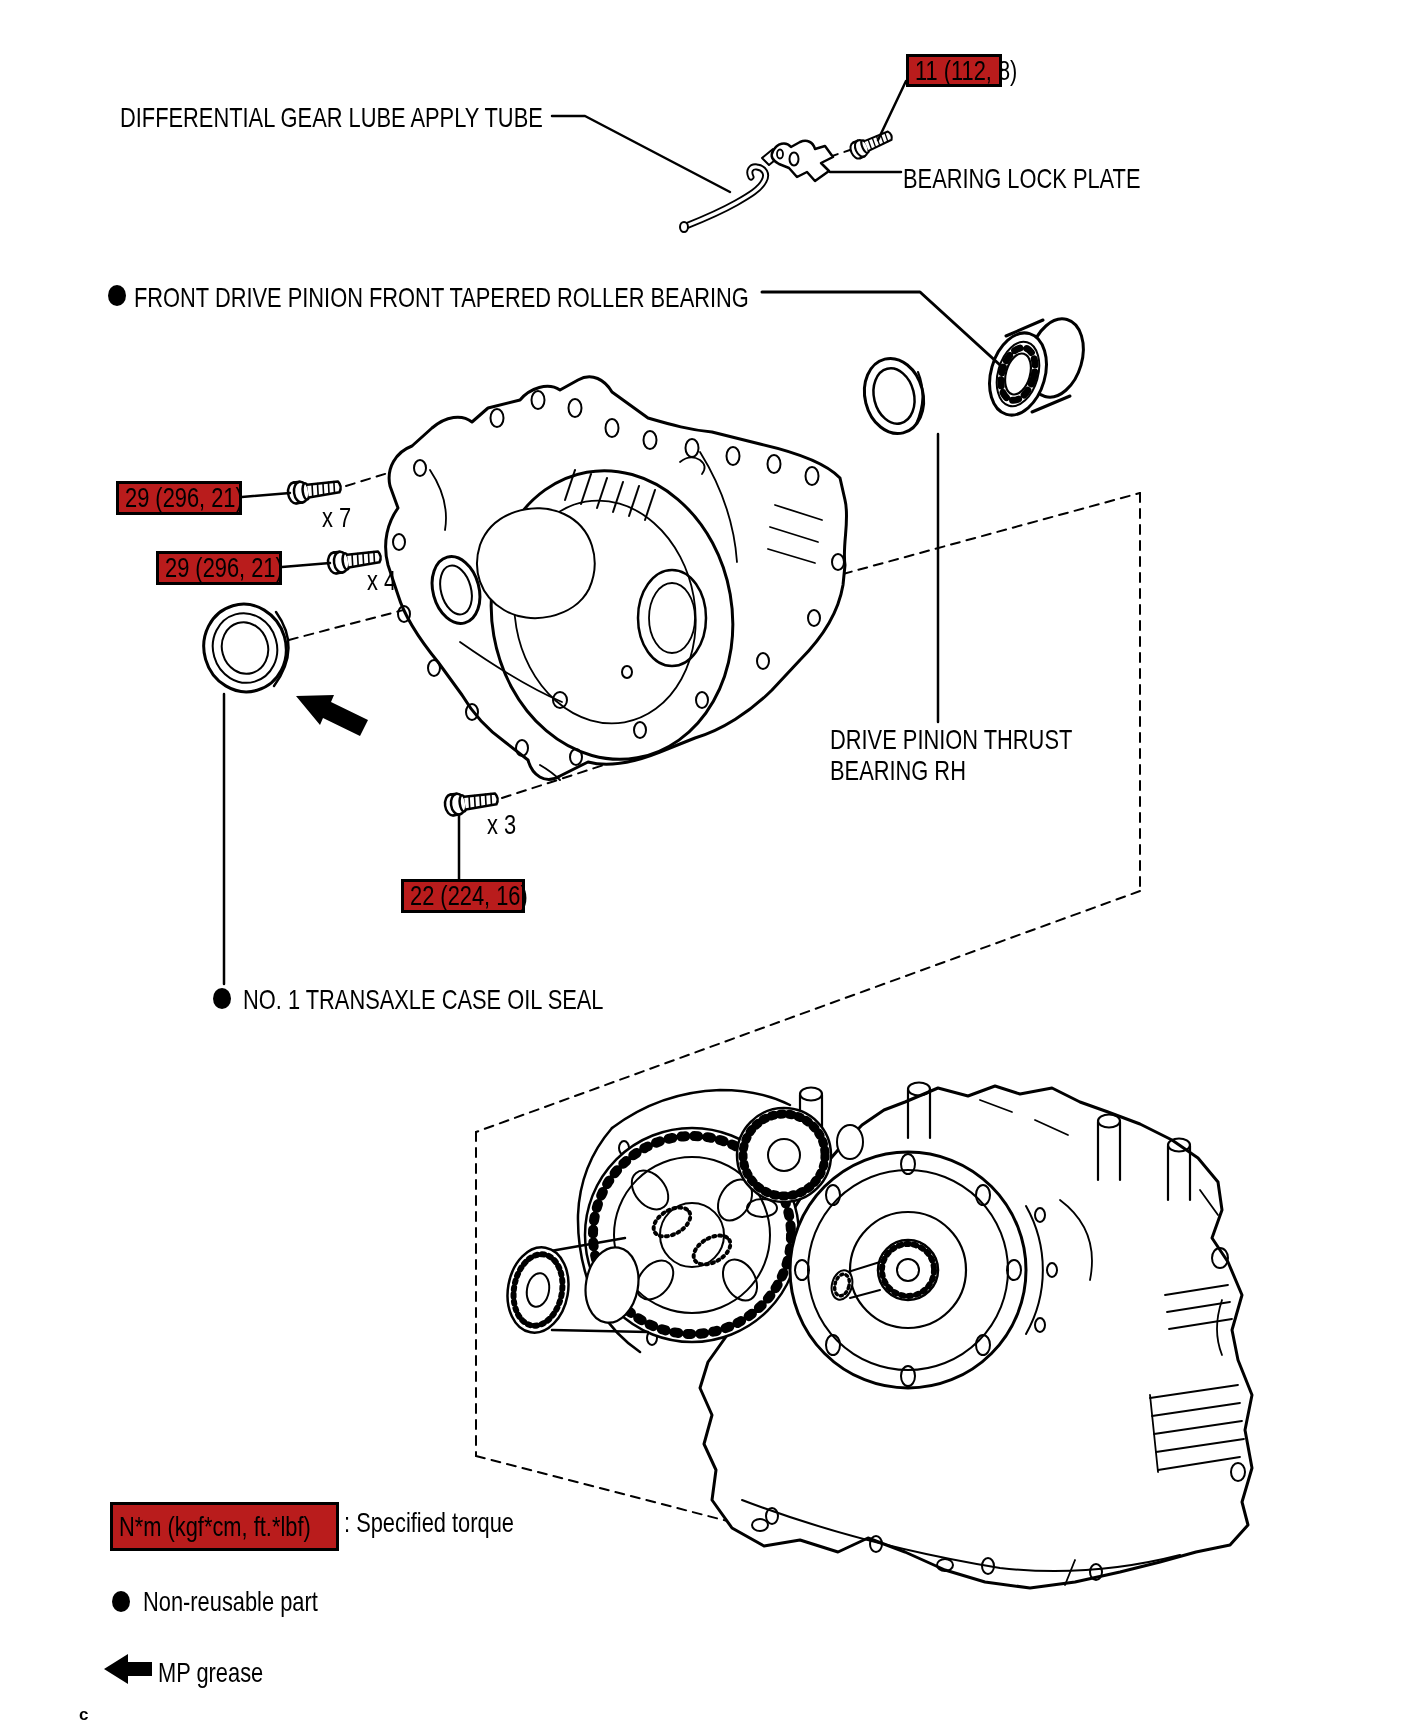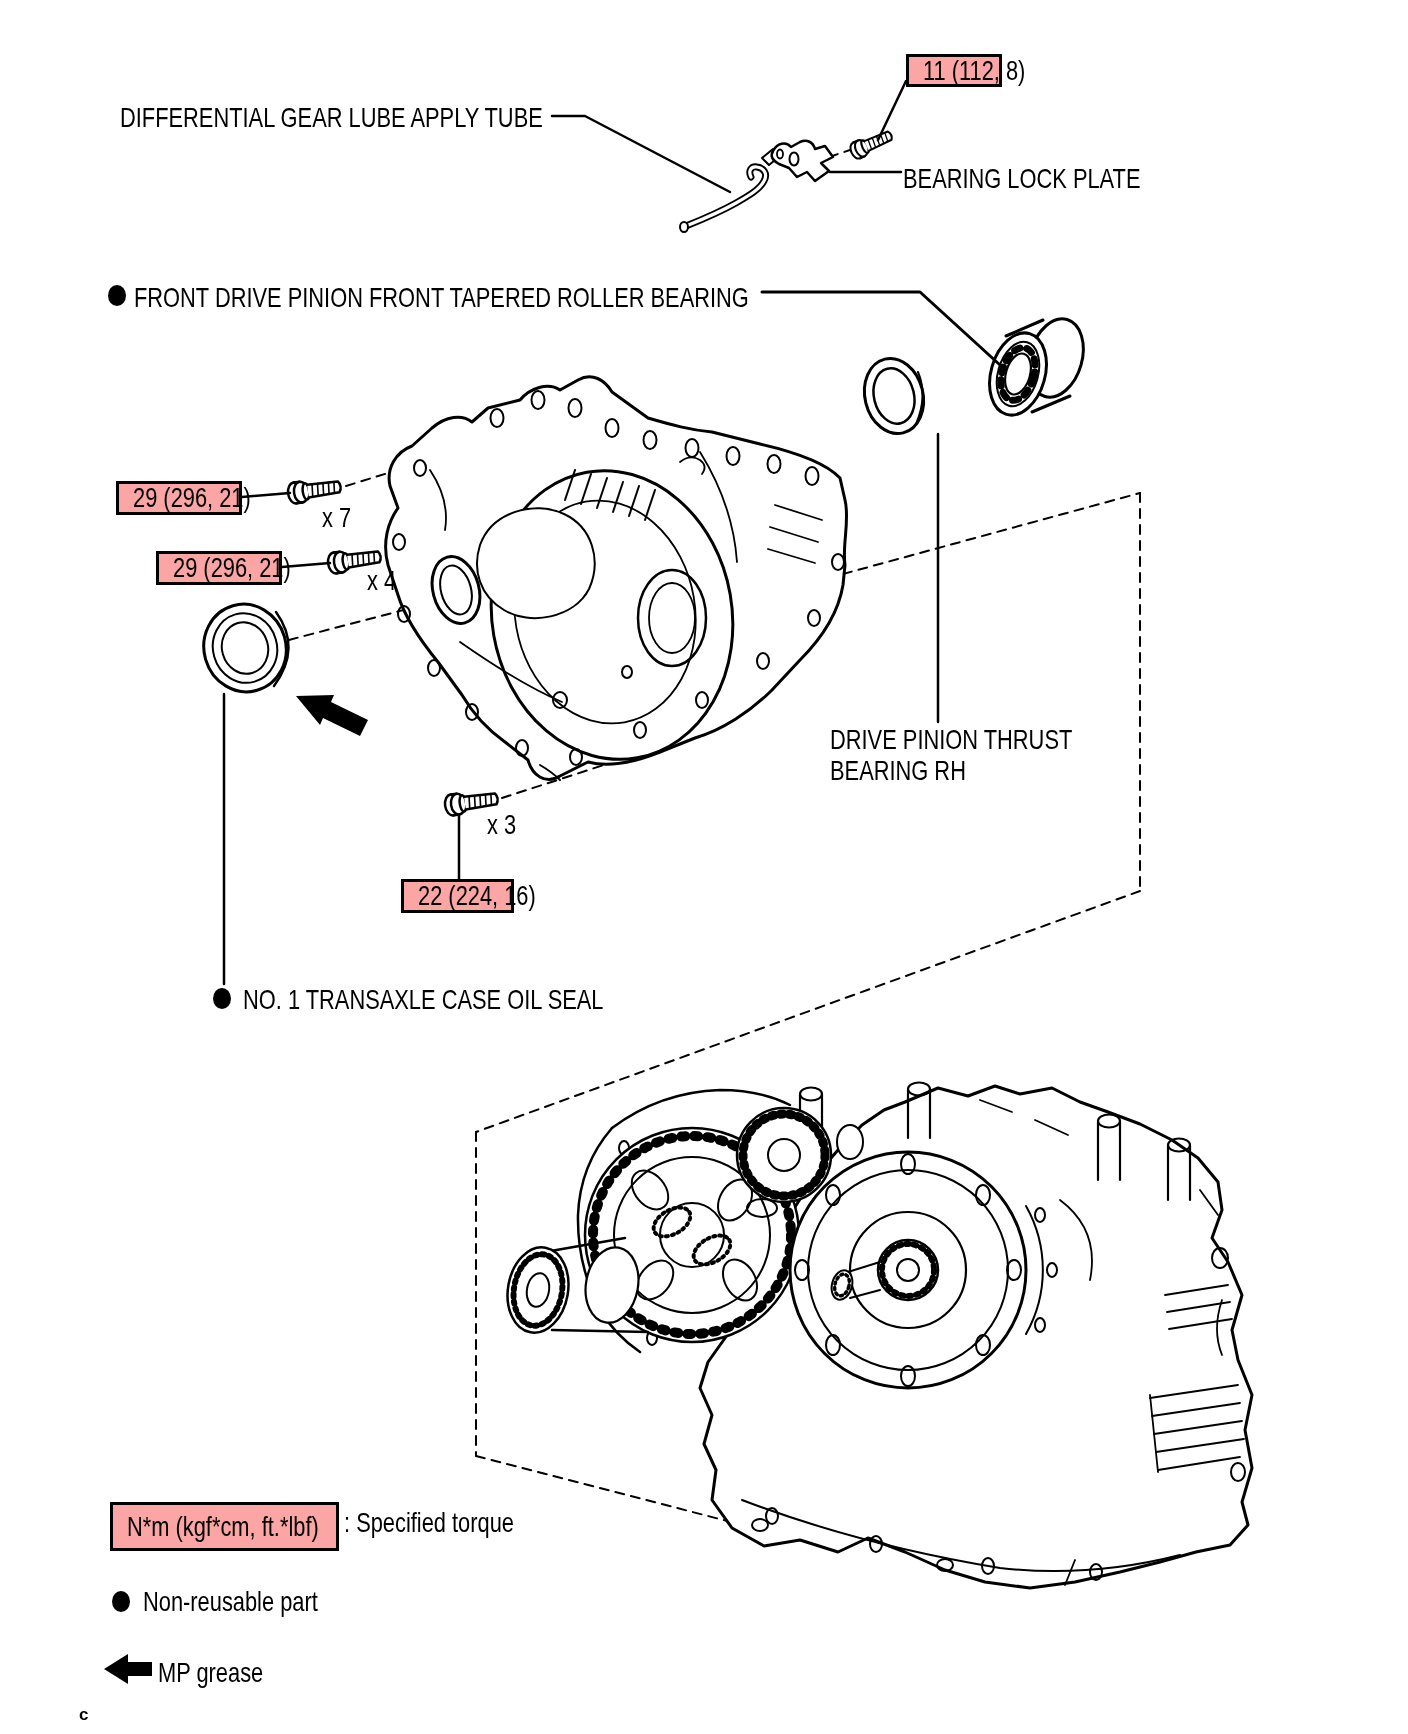--- a/index.html
+++ b/index.html
@@ -1,22 +1,22 @@
 <!DOCTYPE html>
 <html><head>
 <meta charset="utf-8">
 <style>
   html,body{margin:0;padding:0;background:#fff;}
   #stage{position:relative;width:1408px;height:1734px;background:#ffffff;overflow:hidden;
          font-family:"Liberation Sans",sans-serif;color:#000;}
   #art{position:absolute;left:0;top:0;}
   .lbl{position:absolute;font:28px "Liberation Sans",sans-serif;color:#000;white-space:nowrap;
        line-height:31px;transform:scaleX(0.78);transform-origin:left top;}
-  .tqbox{position:absolute;border:3px solid #000;box-sizing:border-box;background:#fca5a5;
-         display:flex;align-items:center;padding-left:14px;}
+  .tqbox{position:absolute;border:3px solid #000;box-sizing:border-box;background:#b91c1c;
+         display:flex;align-items:center;padding-left:6px;}
   .tqbox span{font:28px "Liberation Sans",sans-serif;white-space:nowrap;
          transform:scaleX(0.78);transform-origin:left center;}
   .bullet{position:absolute;width:18px;height:21px;background:#000;border-radius:50%;}
   .small-c{position:absolute;font:bold 17px "Liberation Sans",sans-serif;}
 </style>
 </head>
 <body>
 
 <div id="stage">
 
@@ -323,21 +323,21 @@
   <span>29 (296, 21)</span>
 </div>
 <div class="lbl" style="left:367px;top:565px">x 4</div>
 
 <div class="lbl" style="left:830px;top:724px">
   <span style="display:block">DRIVE PINION THRUST</span>
   <span style="display:block">BEARING RH</span>
 </div>
 
 <div class="lbl" style="left:487px;top:809px">x 3</div>
-<div class="tqbox" style="left:401px;top:879px;width:113px;height:34px">
+<div class="tqbox" style="left:401px;top:879px;width:124px;height:34px">
   <span>22 (224, 16)</span>
 </div>
 
 <div class="bullet" style="left:213px;top:988px"></div>
 <div class="lbl" style="left:243px;top:984px">NO. 1 TRANSAXLE CASE OIL SEAL</div>
 
 <div class="tqbox" style="left:110px;top:1502px;width:229px;height:49px">
   <span>N*m (kgf*cm, ft.*lbf)</span>
 </div>
 <div class="lbl" style="left:344px;top:1507px">: Specified torque</div>

